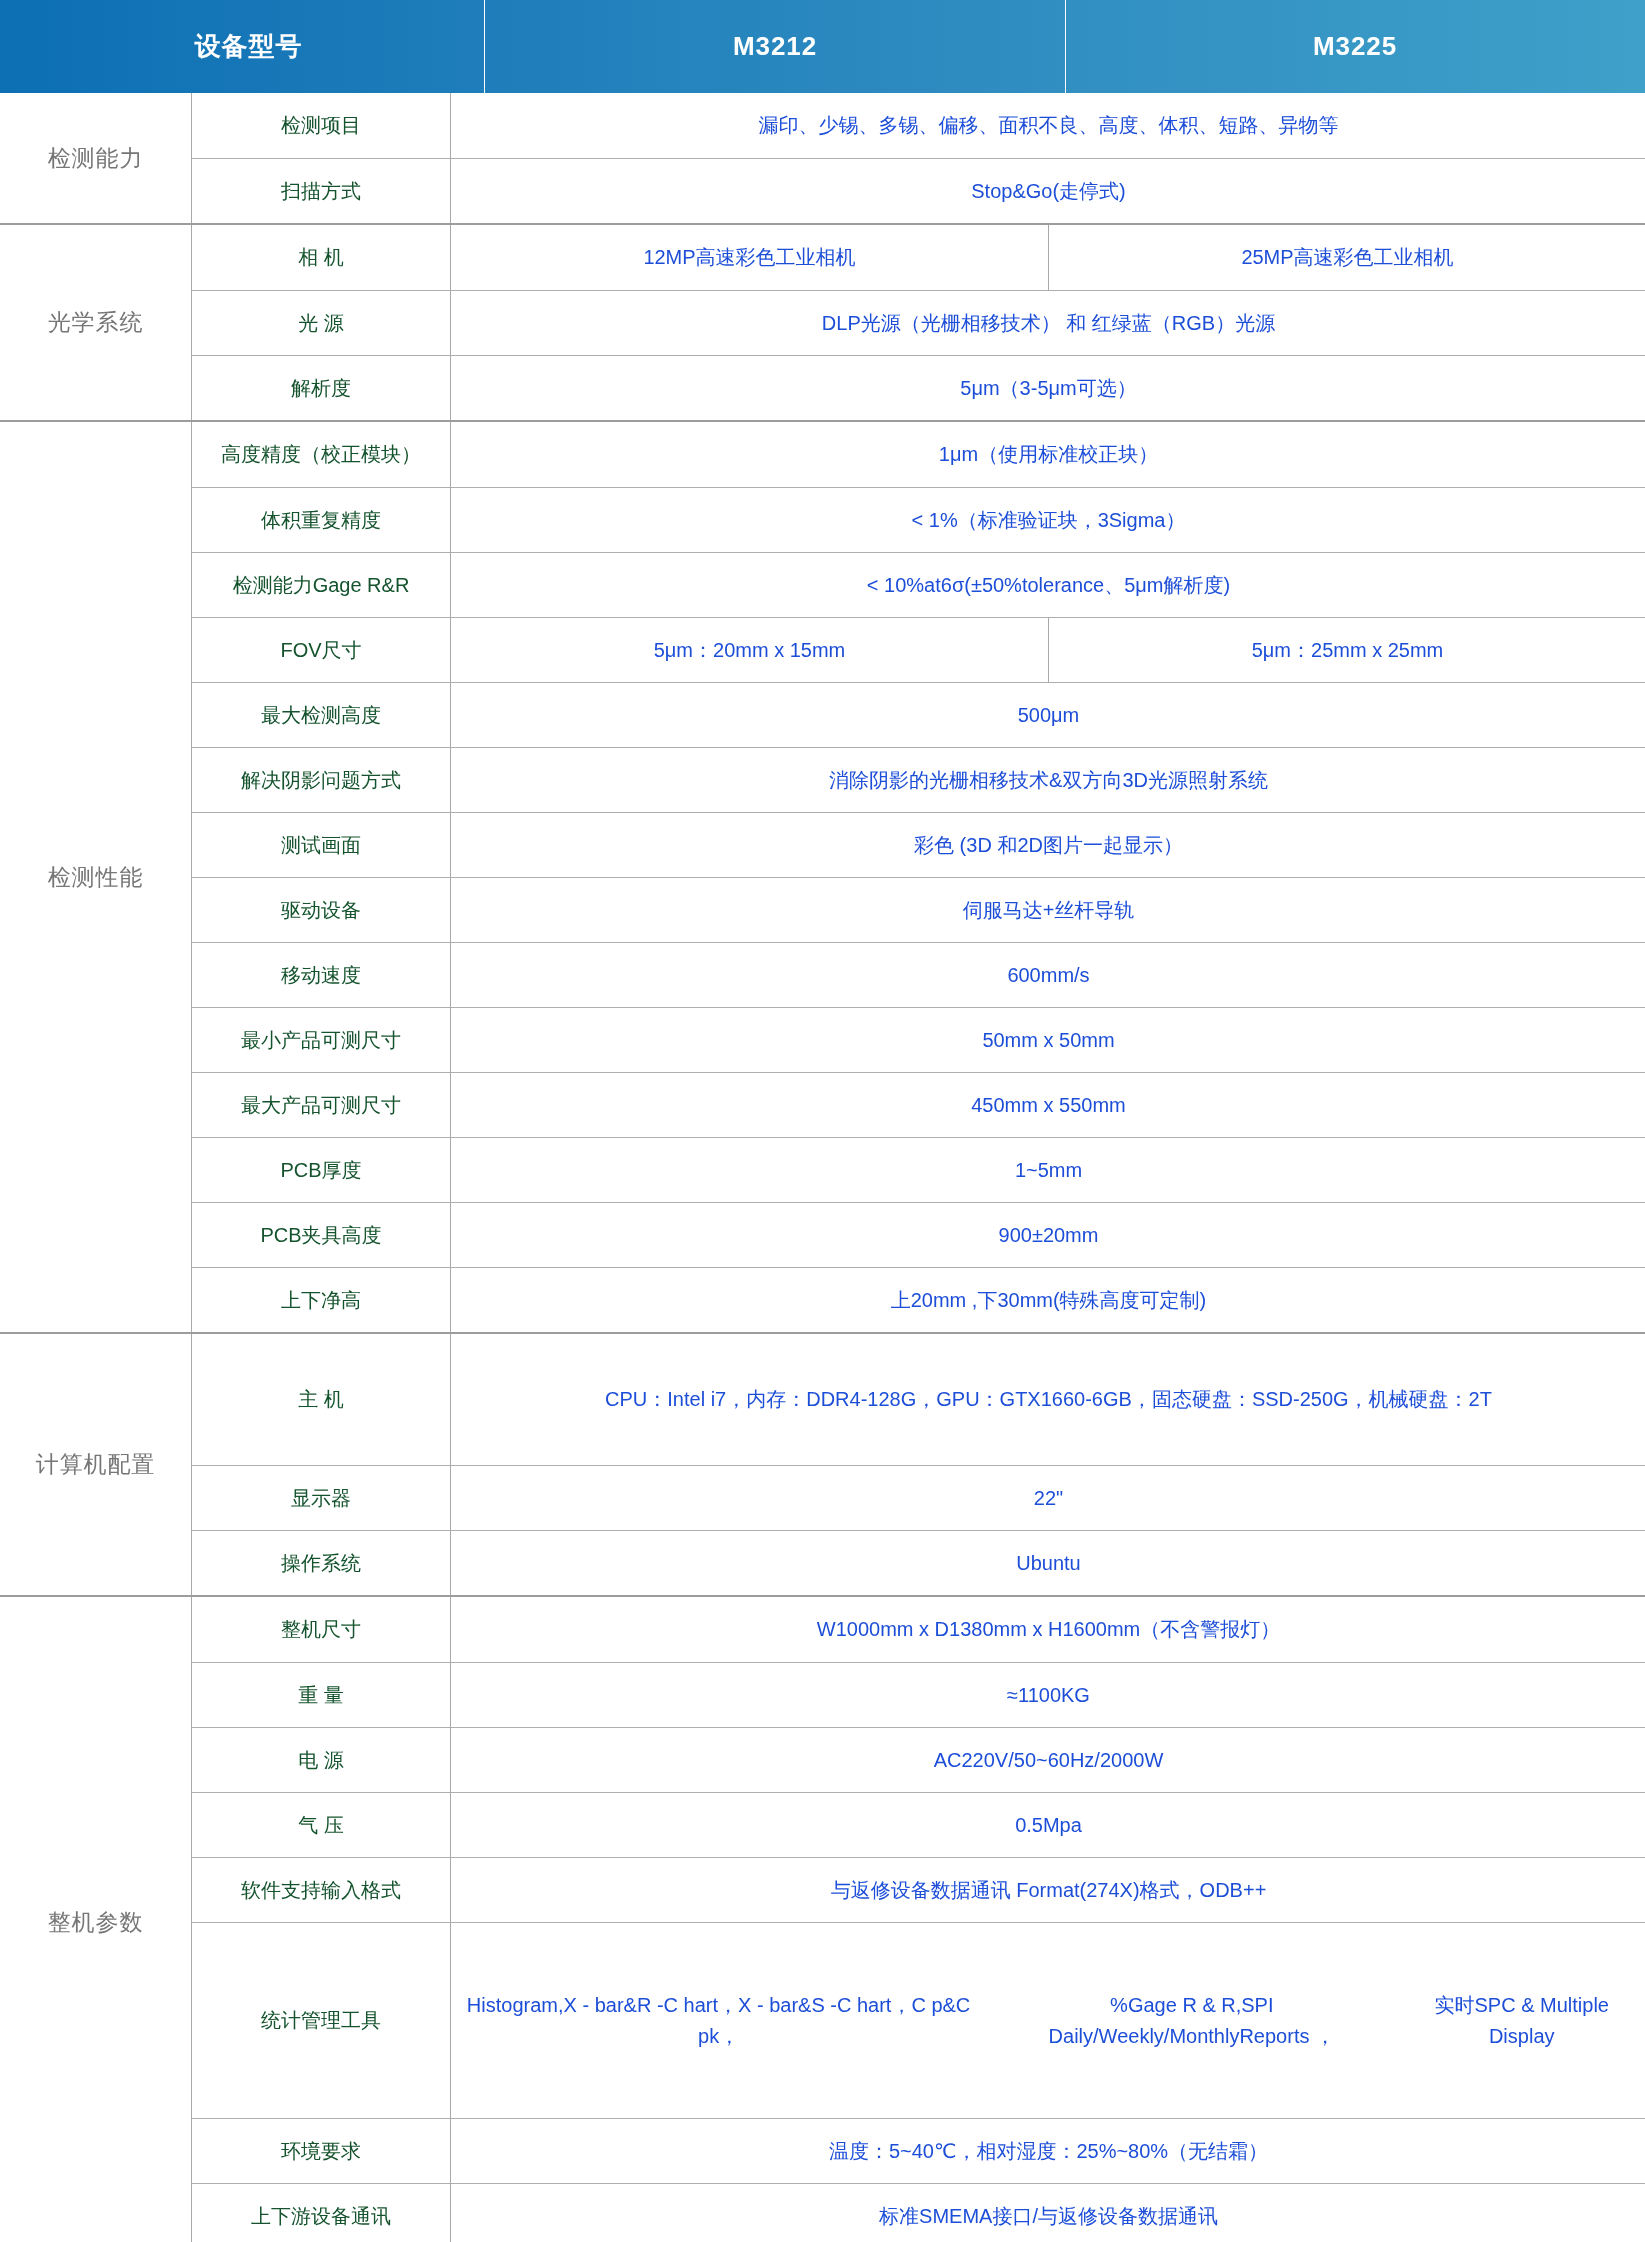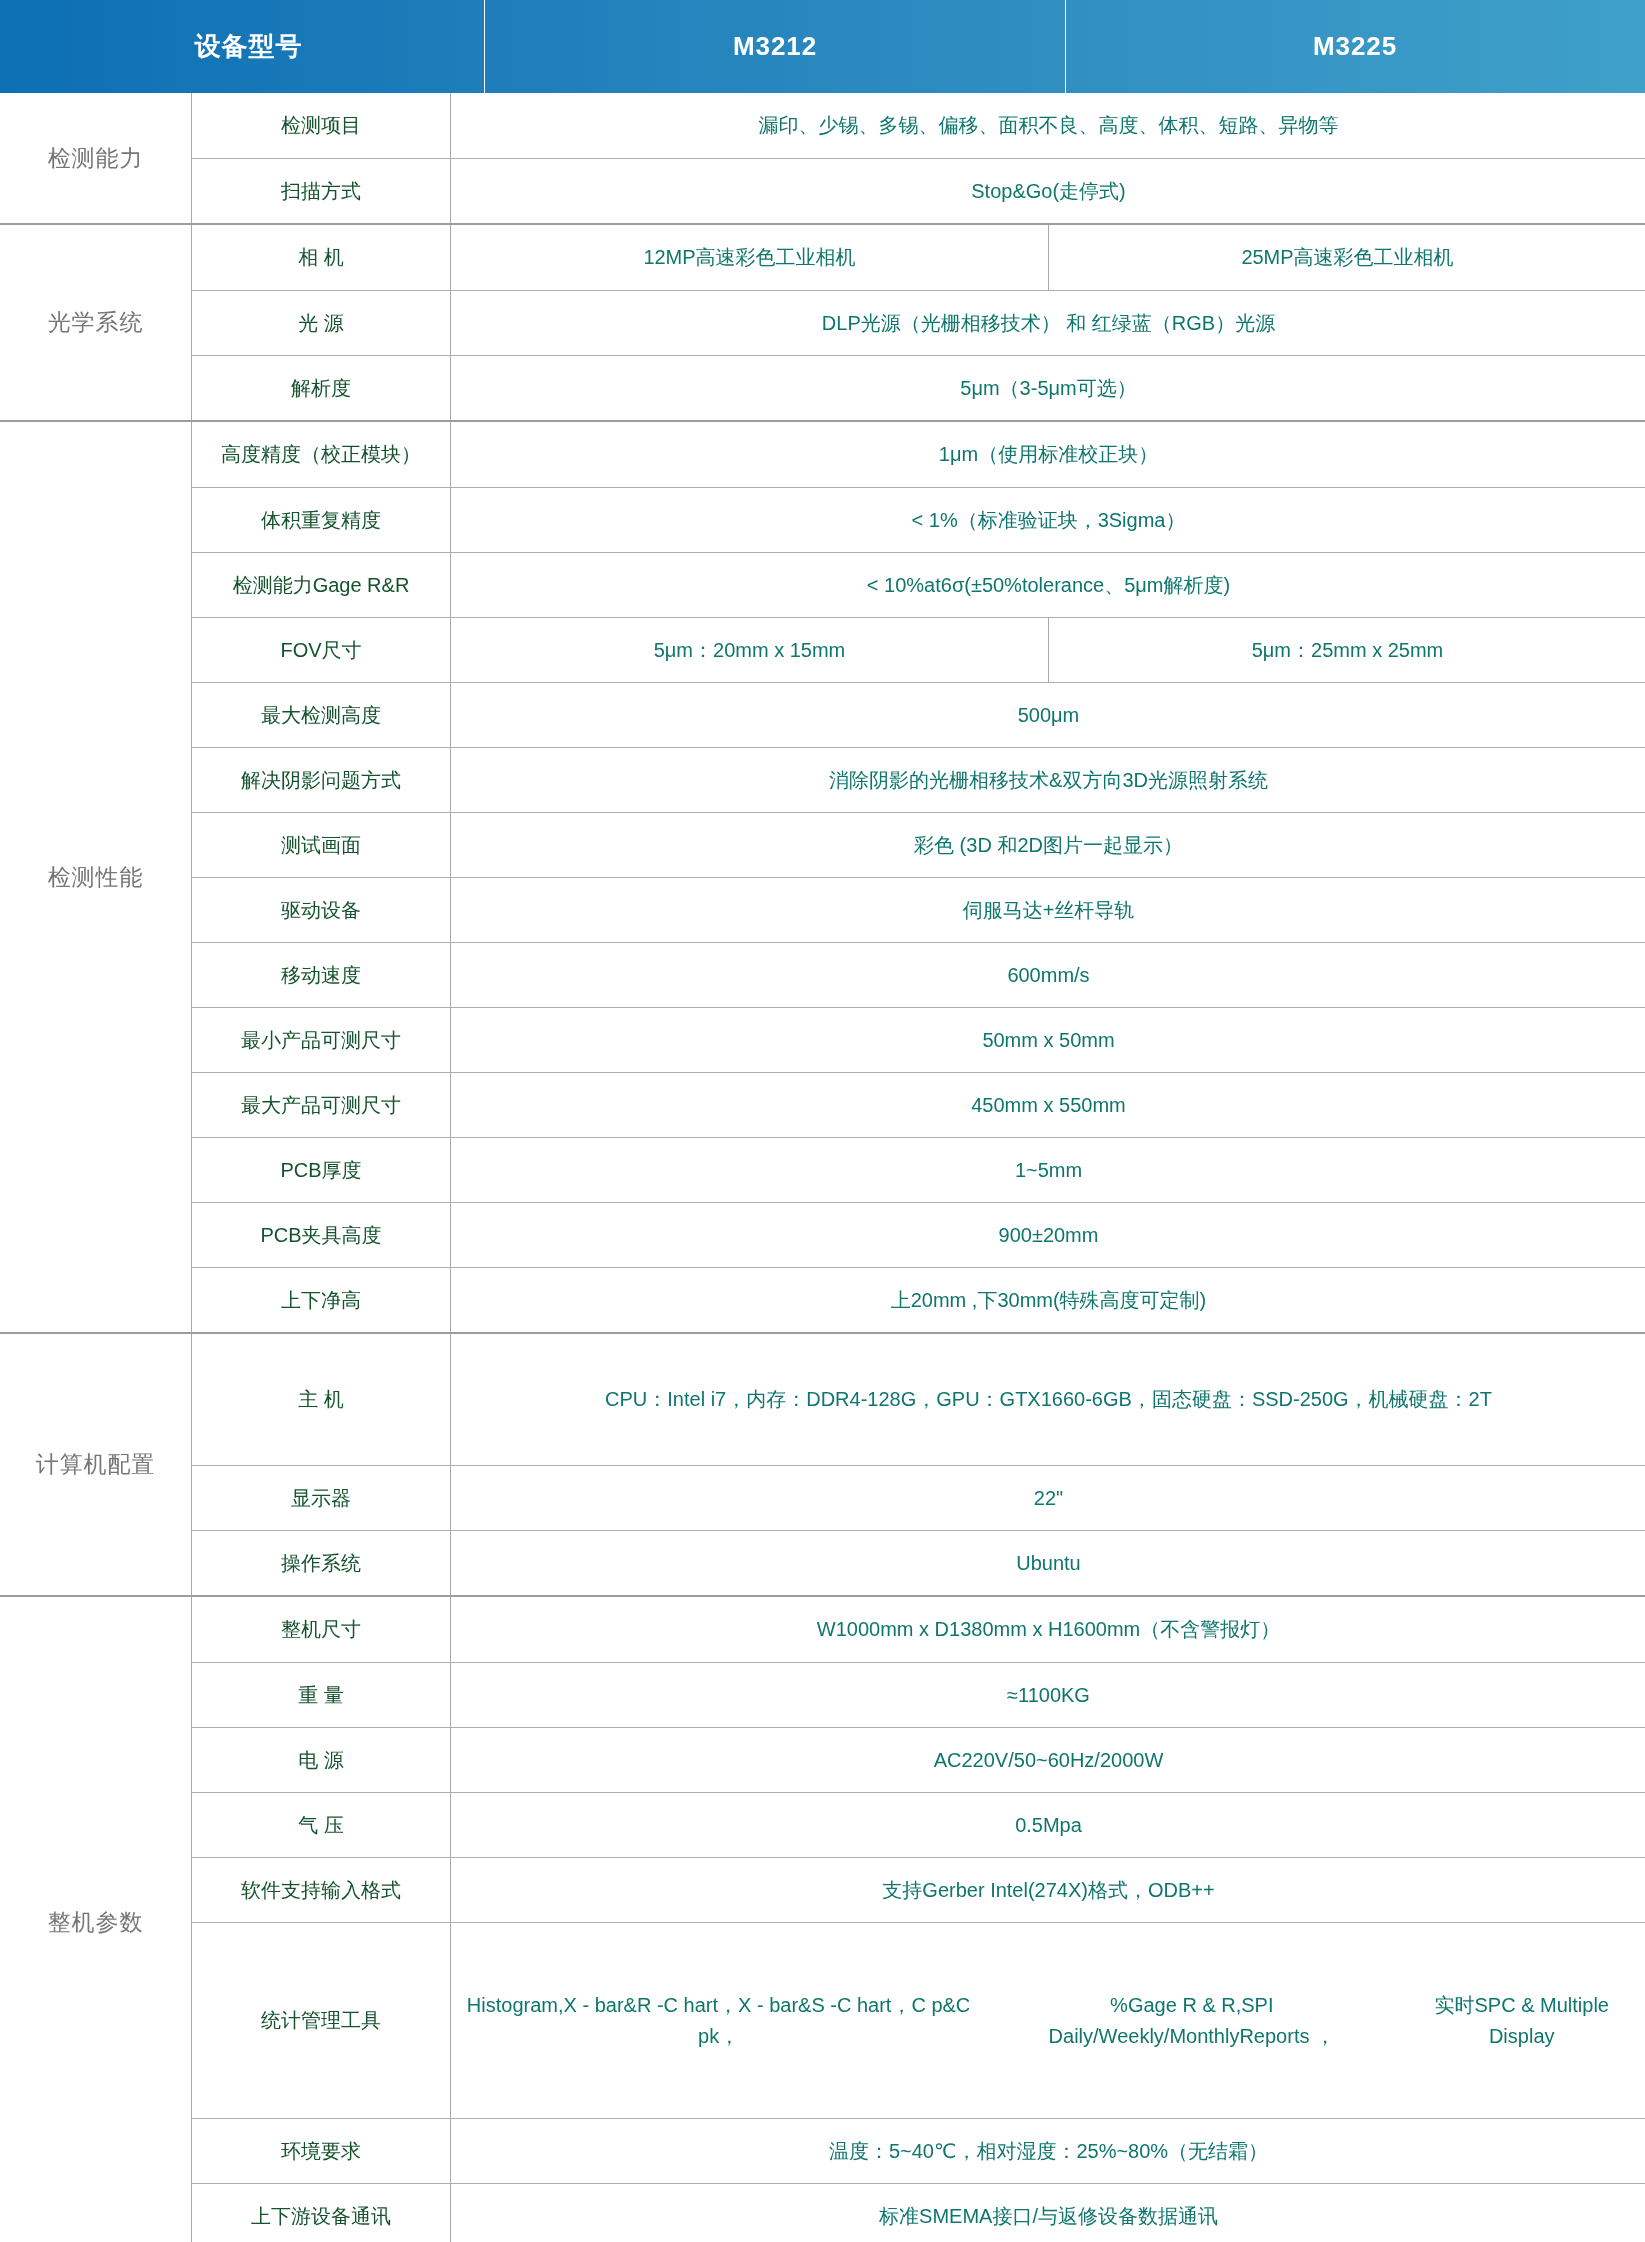--- a/index.html
+++ b/index.html
@@ -61,21 +61,21 @@
     display:flex;align-items:center;justify-content:center;
     color:#14532d;
     font-size:20px;
     text-align:center;
     padding:0 5.2px;
   }
   .value-cell{
     flex:1;
     box-sizing:border-box;
     display:flex;align-items:center;justify-content:center;
-    color:#0f766e;
+    color:#1d4ed8;
     font-size:20px;
     text-align:center;
     padding:0 8.7px;
   }
   .value-cell.multiline{flex-direction:row;line-height:1.55;}
   .col-sep{border-left:1.7px solid #a9a9a9;}
 </style>
 </head>
 <body>
 
@@ -213,21 +213,21 @@
           <div class="row h-std row-sep">
             <div class="name-cell">电 源</div>
             <div class="value-cell">AC220V/50~60Hz/2000W</div>
           </div>
           <div class="row h-std row-sep">
             <div class="name-cell">气 压</div>
             <div class="value-cell">0.5Mpa</div>
           </div>
           <div class="row h-std row-sep">
             <div class="name-cell">软件支持输入格式</div>
-            <div class="value-cell">支持Gerber Intel(274X)格式，ODB++</div>
+            <div class="value-cell">与返修设备数据通讯 Format(274X)格式，ODB++</div>
           </div>
           <div class="row h-tall3 row-sep">
             <div class="name-cell">统计管理工具</div>
             <div class="value-cell multiline">
               <div>Histogram,X - bar&amp;R -C hart，X - bar&amp;S -C hart，C p&amp;C pk，</div>
               <div>%Gage R &amp; R,SPI Daily/Weekly/MonthlyReports ，</div>
               <div>实时SPC &amp; Multiple Display</div>
             </div>
           </div>
           <div class="row h-std row-sep">

